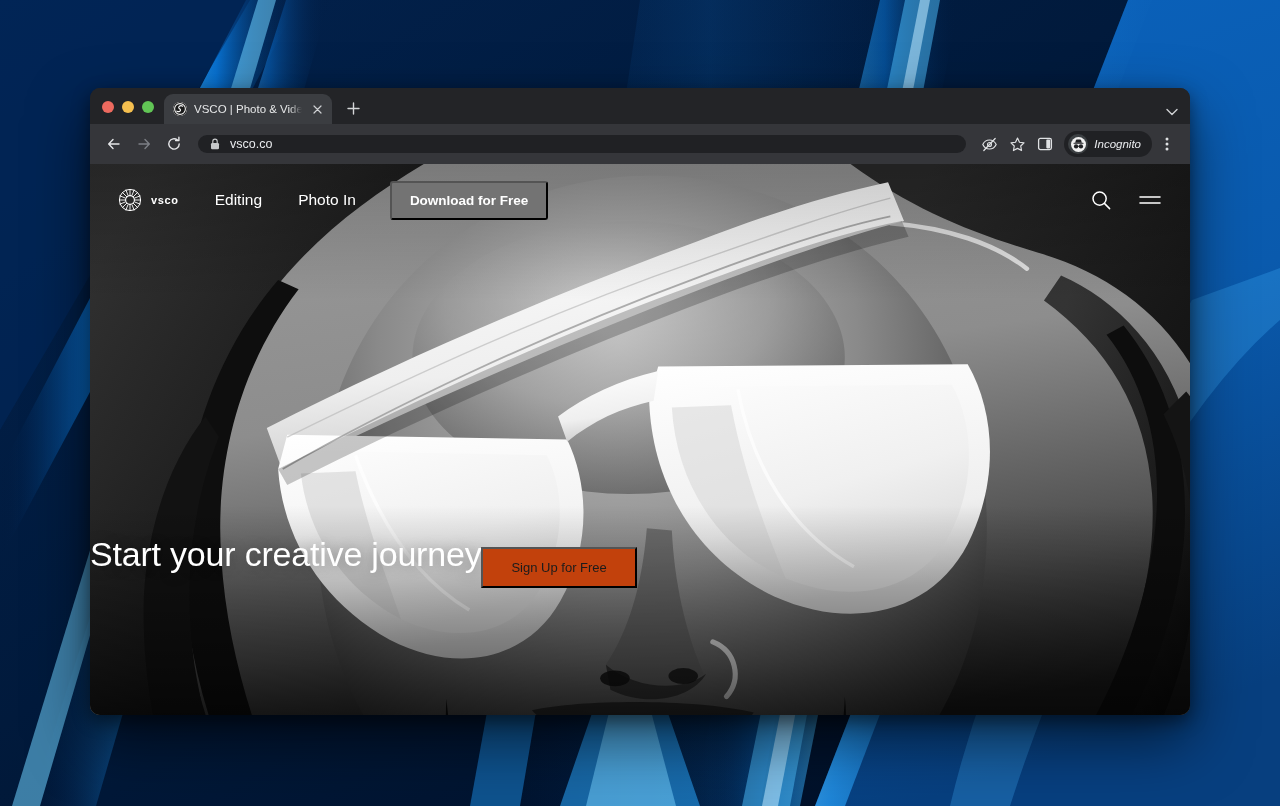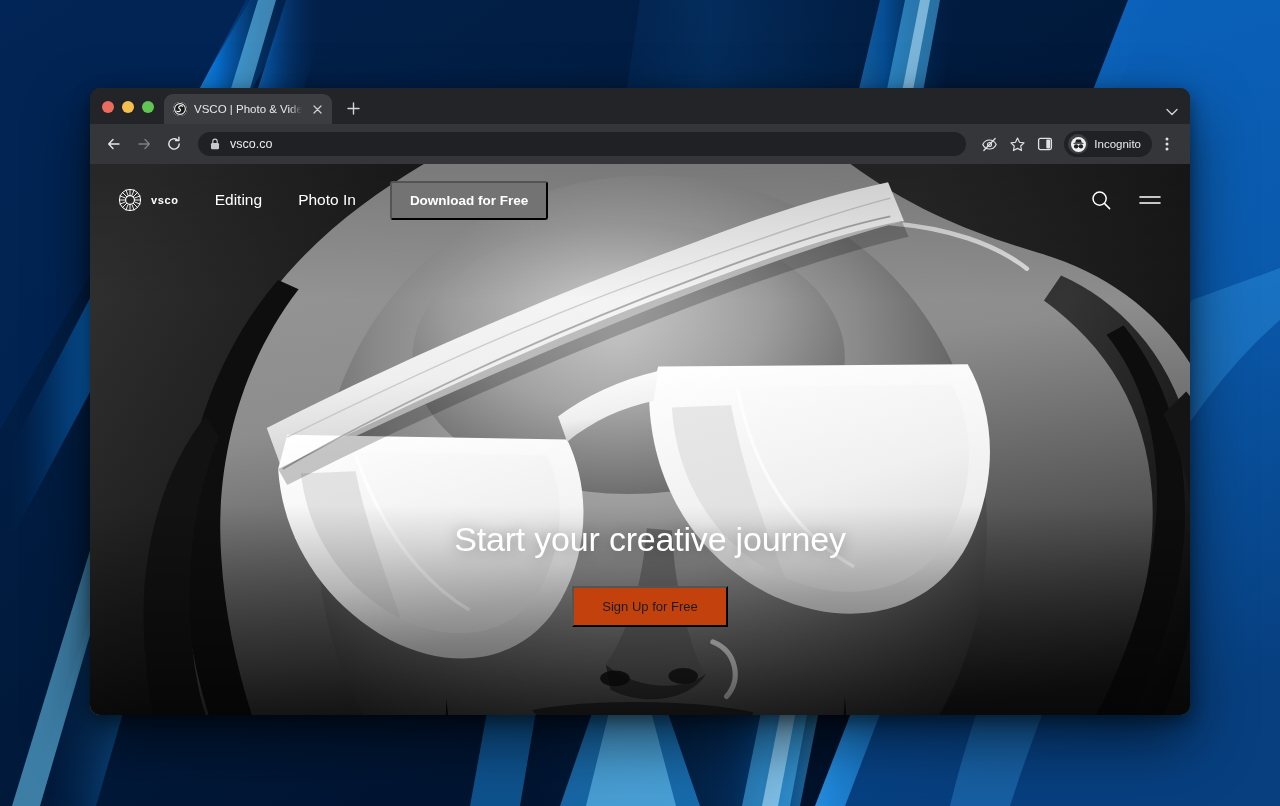--- a/index.html
+++ b/index.html
@@ -78,36 +78,36 @@
     display:flex; align-items:center;
     padding:0 10px; gap:2px;
   }
   .navbtn {
     width:28px; height:28px; border-radius:50%;
     display:flex; align-items:center; justify-content:center;
     color:#e5e6e8; flex:0 0 28px;
   }
   .navbtn.disabled { color:#7c7f85; }
   .omnibox {
-    flex:1 1 auto; height:24px; margin:0 8px;
+    flex:1 1 auto; height:18px; margin:0 8px;
     background:#202124; border-radius:13px;
     display:flex; align-items:center;
     padding:0 12px; gap:9px; min-width:0;
   }
   .lock { color:#c6c8ca; flex:0 0 11px; display:flex; }
   .url { font-size:12.5px; color:#e8eaed; white-space:nowrap; overflow:hidden; }
   .tb-icon {
     width:26px; height:26px; flex:0 0 26px;
     display:flex; align-items:center; justify-content:center;
     color:#dfe1e3;
   }
   .incognito-chip {
     height:26px; display:flex; align-items:center; gap:6px;
     background:#202124; border-radius:13px;
-    padding:0 11px 0 4px; margin-left:4px; flex:0 0 auto;
+    padding:0 11px 0 4px; margin-left:4px; flex:0 0 auto;font-style:italic;
   }
   .incognito-avatar {
     width:20px; height:20px; border-radius:50%;
     background:#3c4043; display:flex; align-items:center; justify-content:center;
   }
   .incognito-label { font-size:11.5px; color:#e8eaed; white-space:nowrap; }
 
   
   .viewport { position:relative; height:627px; overflow:hidden; background:#8a8a8a; }
   #hero-photo { position:absolute; inset:0; }
@@ -131,21 +131,21 @@
     margin-left:34px; background:#737373; color:#fff;
     font-size:13.5px; font-weight:700;
     padding:10px 18px; border-radius:3px; white-space:nowrap;
   }
   .nav-right { margin-left:auto; display:flex; align-items:center; gap:26px; }
   .nav-icon { color:#fff; display:flex; }
 
   
   .hero-copy {
     position:absolute; left:0; right:0; top:356px;
-    display:flex; flex-direction:column; align-items:center; z-index:5;padding-left:20px;
+    display:flex; flex-direction:row; align-items:center; z-index:5;
   }
   .hero-title {
     font-size:34px; color:#fff; font-weight:400;
     letter-spacing:-.2px; text-shadow:0 1px 14px rgba(0,0,0,.35);
   }
   .hero-cta {
     margin-top:27px; background:#c2410c; color:#1c1c1c;
     font-size:13px; padding:11px 28px; border-radius:0;
     white-space:nowrap;
   }

